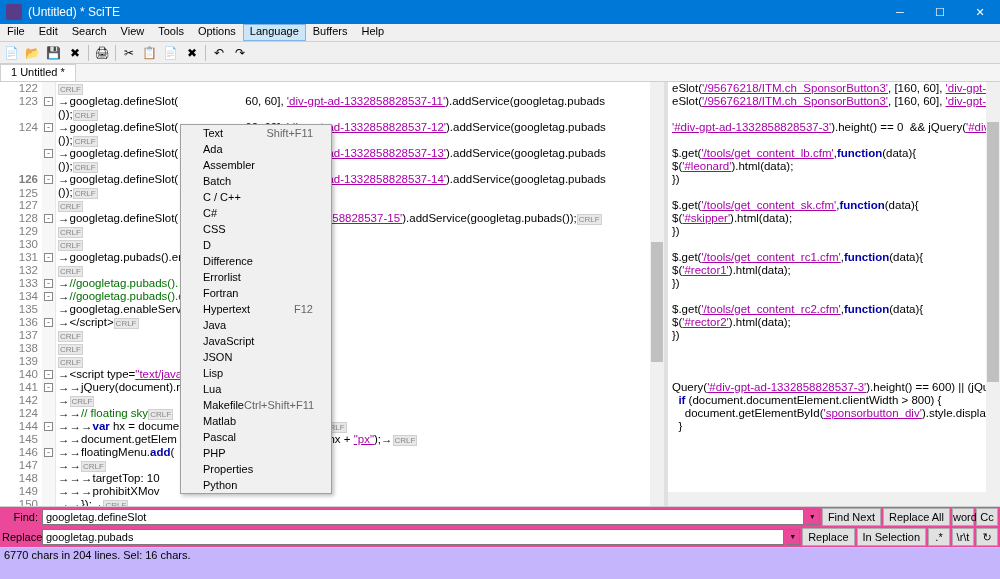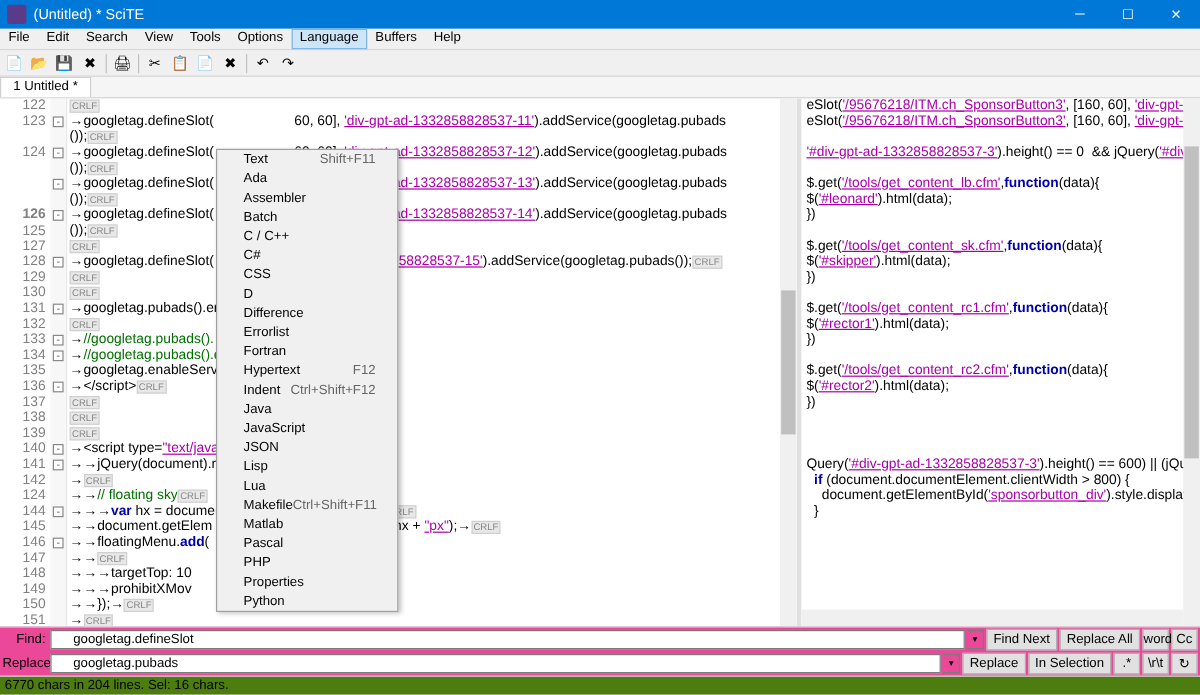--- a/index.html
+++ b/index.html
@@ -30,25 +30,25 @@
 .scroll-h { position: absolute; bottom: 0; left: 0; right: 14px; height: 14px; background: #f0f0f0; }
 .crlf { background: #e8e8e8; color: #888; font-size: 8px; padding: 0 1px; border: 1px solid #d0d0d0; }
 .kw { color: #0000aa; font-weight: bold; }
 .str { color: #aa00aa; text-decoration: underline; }
 .cmnt { color: #007000; }
 .dropdown { position: absolute; left: 180px; top: 42px; width: 152px; background: #f0f0f0; border: 1px solid #a0a0a0; z-index: 100; font-size: 11px; box-shadow: 2px 2px 4px rgba(0,0,0,0.25); }
 .dropdown .ditem { display: flex; justify-content: space-between; padding: 2px 18px 2px 22px; }
 .find-area { background: #ec4899; border-top: 1px solid #d0d0d0; font-size: 11px; }
 .find-row { display: flex; align-items: center; height: 20px; padding: 0 2px; gap: 2px; }
 .find-row label { width: 38px; text-align: right; padding-right: 2px; }
-.find-row input.tx { flex: 1; height: 16px; font-size: 11px; border: 1px solid #7a7a7a; padding: 0 18px; }
+.find-row input.tx { flex: 1; height: 16px; font-size: 11px; border: 1px solid #7a7a7a; padding: 0 3px; }
 .find-row .btn { height: 18px; padding: 0 5px; background: #e1e1e1; border: 1px solid #adadad; font-size: 11px; }
 .find-row .btn.small { width: 22px; padding: 0; text-align: center; }
 .find-row .dd { width: 14px; height: 16px; border: 1px solid #7a7a7a; border-left: none; text-align: center; font-size: 8px; line-height: 14px; }
-.statusbar { background: #4d7c0f; height: 16px; font-size: 11px; padding: 1px 4px; border-top: 1px solid #d0d0d0; }
+.statusbar { background: #c4b5fd; height: 32px; font-size: 11px; padding: 1px 4px; border-top: 1px solid #d0d0d0; }
 </style>
 </head>
 <body>
 
 <div class="titlebar">
   <div class="icon"></div>
   <div class="title">(Untitled) * SciTE</div>
   <div class="winbtn">─</div>
   <div class="winbtn">☐</div>
   <div class="winbtn close">✕</div>
@@ -192,24 +192,20 @@
       </div>
       <div class="ditem">
         <span>Fortran</span>
         <span style="color:#666"></span>
       </div>
       <div class="ditem">
         <span>Hypertext</span>
         <span style="color:#666">F12</span>
       </div>
       <div class="ditem">
-        <span>Indent</span>
-        <span style="color:#666">Ctrl+Shift+F12</span>
-      </div>
-      <div class="ditem">
         <span>Java</span>
         <span style="color:#666"></span>
       </div>
       <div class="ditem">
         <span>JavaScript</span>
         <span style="color:#666"></span>
       </div>
       <div class="ditem">
         <span>JSON</span>
         <span style="color:#666"></span>

